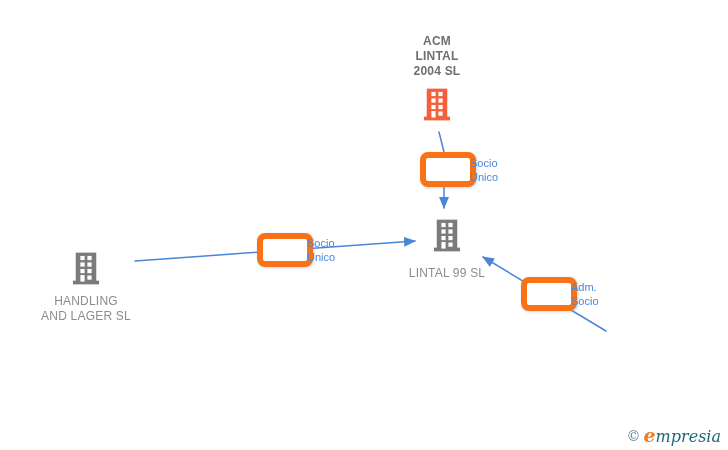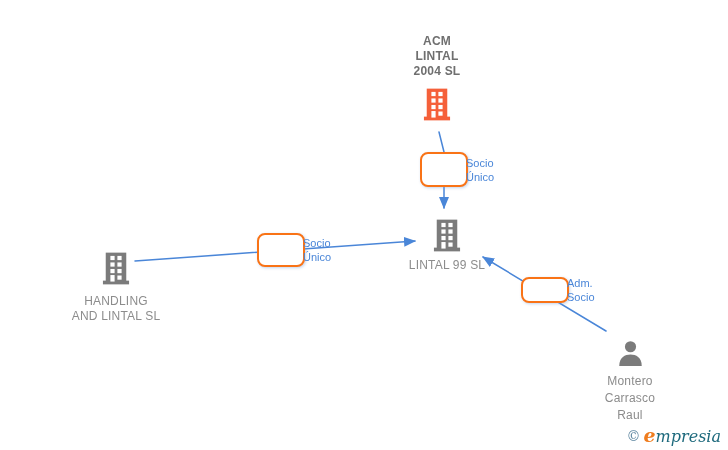--- a/index.html
+++ b/index.html
@@ -13,38 +13,38 @@
   .node .label{
     color:#8c8c8c;font-size:12px;line-height:15px;text-align:center;letter-spacing:.2px;white-space:nowrap;
   }
   .node .label span{display:block;}
   .node.focus .label{color:#6f6f6f;font-weight:bold;}
   .ic{display:block;}
   .ic-company{color:#7b7b7b;}
   .ic-company.orange{color:#f5603a;}
   .ic-person{color:#7b7b7b;}
   .gap-below{margin-bottom:9px;}
-  .gap-above{margin-top:6px;}
+  .gap-above{margin-top:14px;}
   .gap-above-lg{margin-top:9px;}
   .lh17 .label{line-height:17px;}
   .rel-box{
     position:absolute;box-sizing:border-box;background:#ffffff;
-    border:2px solid #f97316;border-radius:8px;color:#4a86d8;
+    border:6px solid #f97316;border-radius:8px;color:#4a86d8;
     font-size:11px;line-height:14px;text-align:center;
     display:flex;flex-direction:column;justify-content:center;
     box-shadow:1px 1px 3px rgba(120,160,215,.45);
     padding-left:44px;
   }
   .rel-box span{display:block;}
   #rel-socio-top{left:420px;top:152px;width:46px;height:35px;}
   #rel-socio-left{left:257px;top:233px;width:43px;height:34px;}
-  #rel-adm{left:521px;top:277px;width:44px;height:26px;}
+  #rel-adm{left:521px;top:277px;width:44px;height:34px;}
   #node-acm{left:377px;top:34px;width:120px;}
   #node-lintal{left:387px;top:219px;width:120px;}
-  #node-handling{left:56px;top:252px;width:120px;}
+  #node-handling{left:26px;top:252px;width:120px;}
   #node-montero{left:570px;top:340px;width:120px;}
   .logo{
     position:absolute;right:7px;bottom:4px;cursor:pointer;
     font-family:"DejaVu Serif","Liberation Serif",serif;font-style:italic;white-space:nowrap;margin-left:40px;
   }
   .logo .c{color:#6088a2;font-size:14px;font-style:normal;vertical-align:1px;margin-right:3px;}
   .logo .e{color:#ef7c1e;font-size:19px;font-weight:bold;}
   .logo .rest{color:#1e6a7d;font-size:16px;}
   .hidden-defs{position:absolute;width:0;height:0;overflow:hidden;}
 </style>
@@ -107,34 +107,24 @@
       <span>LINTAL 99 SL</span>
     </div>
   </div>
 
   <div class="node" id="node-handling">
     <svg class="ic ic-company" width="28" height="33">
         <use href="#ic-building"></use>
       </svg>
     <div class="label gap-above-lg">
       <span>HANDLING</span>
-      <span>AND LINTAL SL</span>
+      <span>AND LAGER SL</span>
     </div>
   </div>
 
-  <div class="node lh17" id="node-montero">
-    <svg class="ic ic-person" width="27" height="27">
-        <use href="#ic-person"></use>
-      </svg>
-    <div class="label gap-above">
-      <span>Montero</span>
-      <span>Carrasco</span>
-      <span>Raul</span>
-    </div>
-  </div>
 
   <div class="rel-box" id="rel-socio-top">
     <span>Socio</span>
     <span>Único</span>
   </div>
 
   <div class="rel-box" id="rel-socio-left">
     <span>Socio</span>
     <span>Único</span>
   </div>

